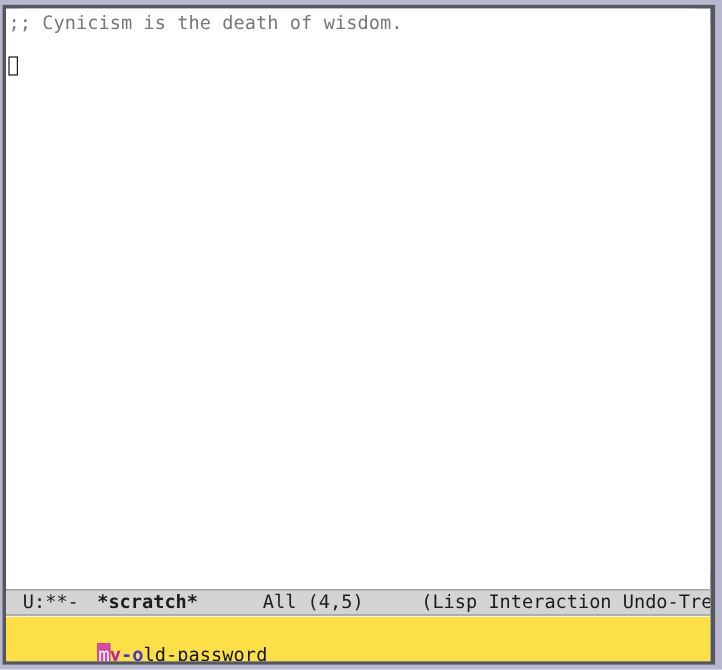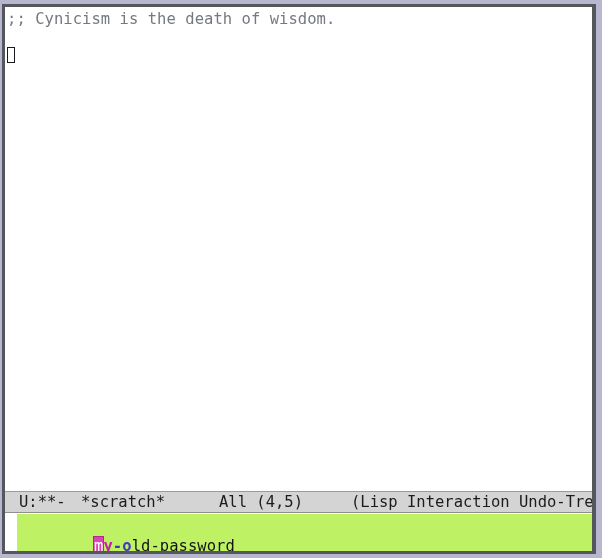--- a/index.html
+++ b/index.html
@@ -97,34 +97,33 @@
     font-size: 15.5px;
     line-height: 20px;
     color: #1c1c1c;
   }
   #mode-line .ml {
     position: absolute;
     top: 0;
     white-space: pre;
   }
   #ml-status   { left: 14px; }
-  #ml-buffer   { left: 76px; font-weight: normal; }
+  #ml-buffer   { left: 76px; font-weight: bold; }
   #ml-position { left: 214px; }
   #ml-modes    { left: 346px; }
 
   
   #echo-area {
     position: absolute;
     left: 0;
     right: 0;
     top: 507px;
     bottom: 0;
-    background: #bef264;
+    background: #fde047;
     overflow: hidden;
-    margin-left: 12px;
   }
   .echo-line {
     position: absolute;
     left: 2px;
     height: 19px;
     line-height: 19px;
     font-size: 15.5px;
     white-space: pre;
     letter-spacing: 0.05px;
   }

